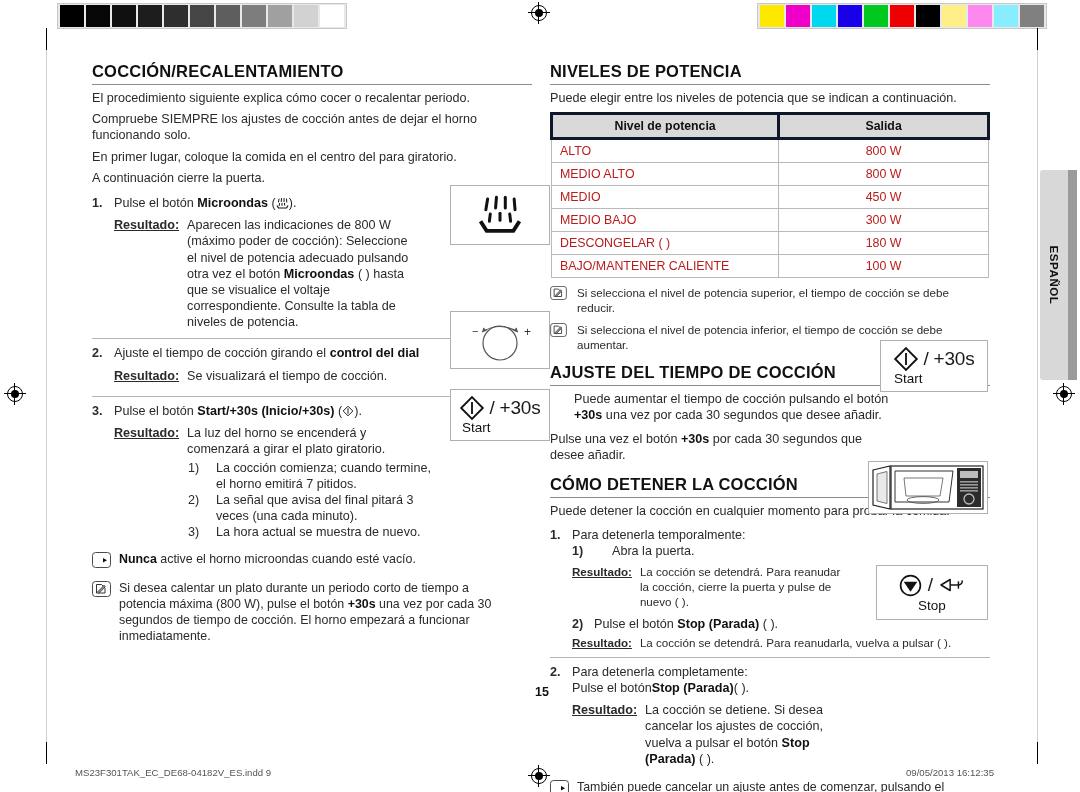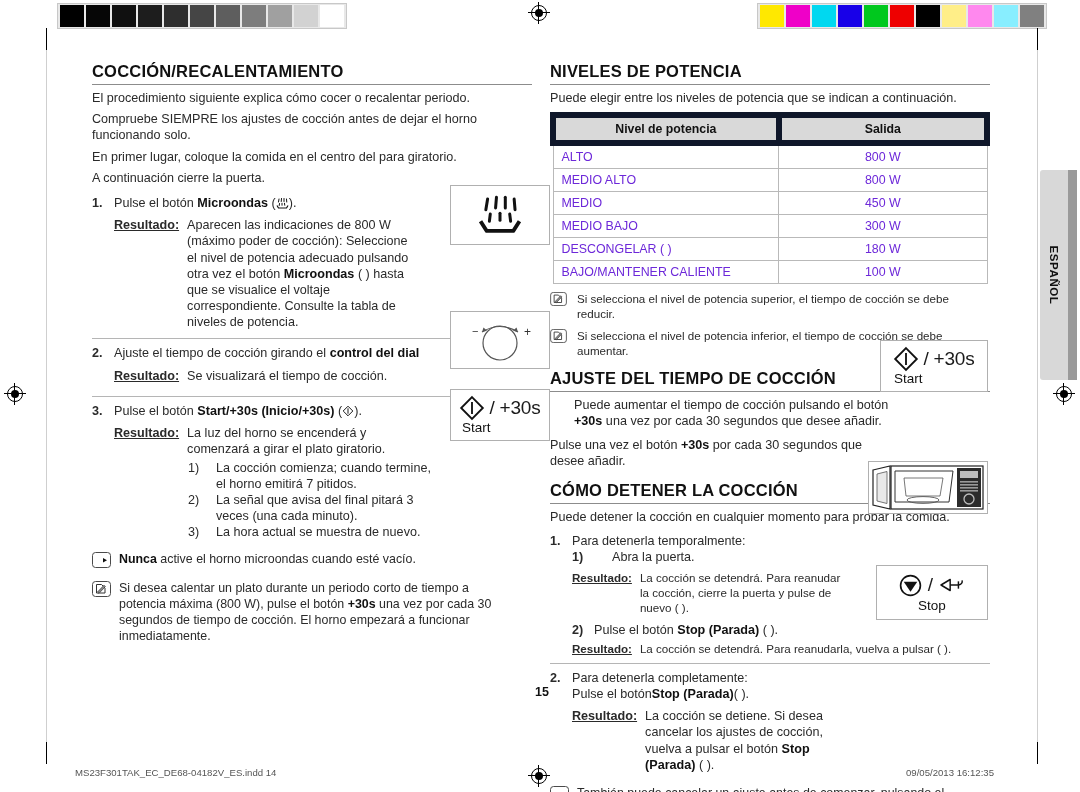--- a/index.html
+++ b/index.html
@@ -80,23 +80,23 @@
   }
   .btnbox .lbl { font-size: 13.5px; color:#111; }
   .btnrow { display: flex; align-items: center; }
   .btnrow .slash { font-size: 19px; margin: 0 5px; font-weight: 300; }
   .btnrow .plus30 { font-size: 19px; letter-spacing: -0.2px; }
 
   
   table.pwr { width: 100%; border-collapse: collapse; margin-top: 6px; font-size: 12.4px; }
   table.pwr th {
     background: #d9d9d9; font-weight: bold; font-size: 12.3px; color:#111;
-    padding: 4px 6px; border: 6px solid #0f172a; text-align: center;
+    padding: 4px 6px; border: 3px solid #0f172a; text-align: center;
   }
-  table.pwr td { padding: 4px 8px; border: 1px solid #b9b9b9; color:#6d28d9; }
+  table.pwr td { padding: 4px 8px; border: 1px solid #b9b9b9; color:#b91c1c; }
   table.pwr td.lvl { text-align: left; }
   table.pwr td.out { text-align: center; }
   table.pwr .c1 { width: 52%; }
 
   
   #lang-tab {
     position: absolute; right: 12px; top: 170px; width: 28px; height: 210px;
     background: #d8d8d8; border-radius: 3px 0 0 3px;
     box-shadow: 9px 0 0 0 #9a9a9a;
   }
@@ -504,19 +504,19 @@
             <line x1="22" y1="8" x2="22" y2="16" stroke="#111" stroke-width="1.6"></line>
           </svg>
         </div>
         <div class="lbl" style="margin-top:0px;">Stop</div>
       </div>
     </div>
 
     <div id="page-number">15</div>
   </div>
 
-  <div class="footer" id="footer-file">MS23F301TAK_EC_DE68-04182V_ES.indd   14</div>
+  <div class="footer" id="footer-file">MS23F301TAK_EC_DE68-04182V_ES.indd   9</div>
   <div class="footer" id="footer-date">09/05/2013   16:12:35</div>
 
   <div class="vr" style="left:46px; top:50px; height:692px;"></div>
   <div class="vr" style="left:1037px; top:50px; height:692px;"></div>
 
 </div>
 
 </body></html>

